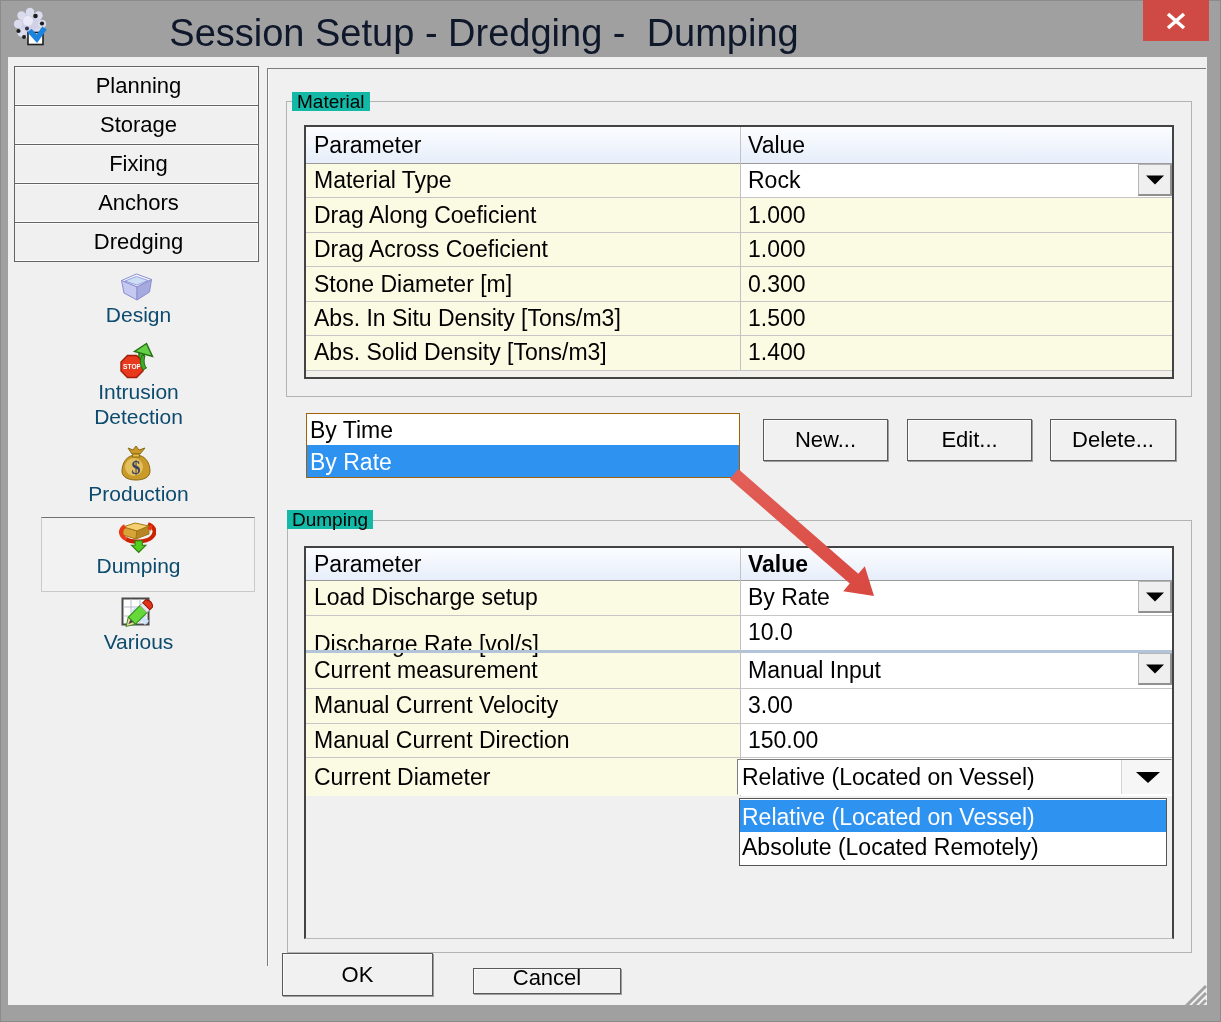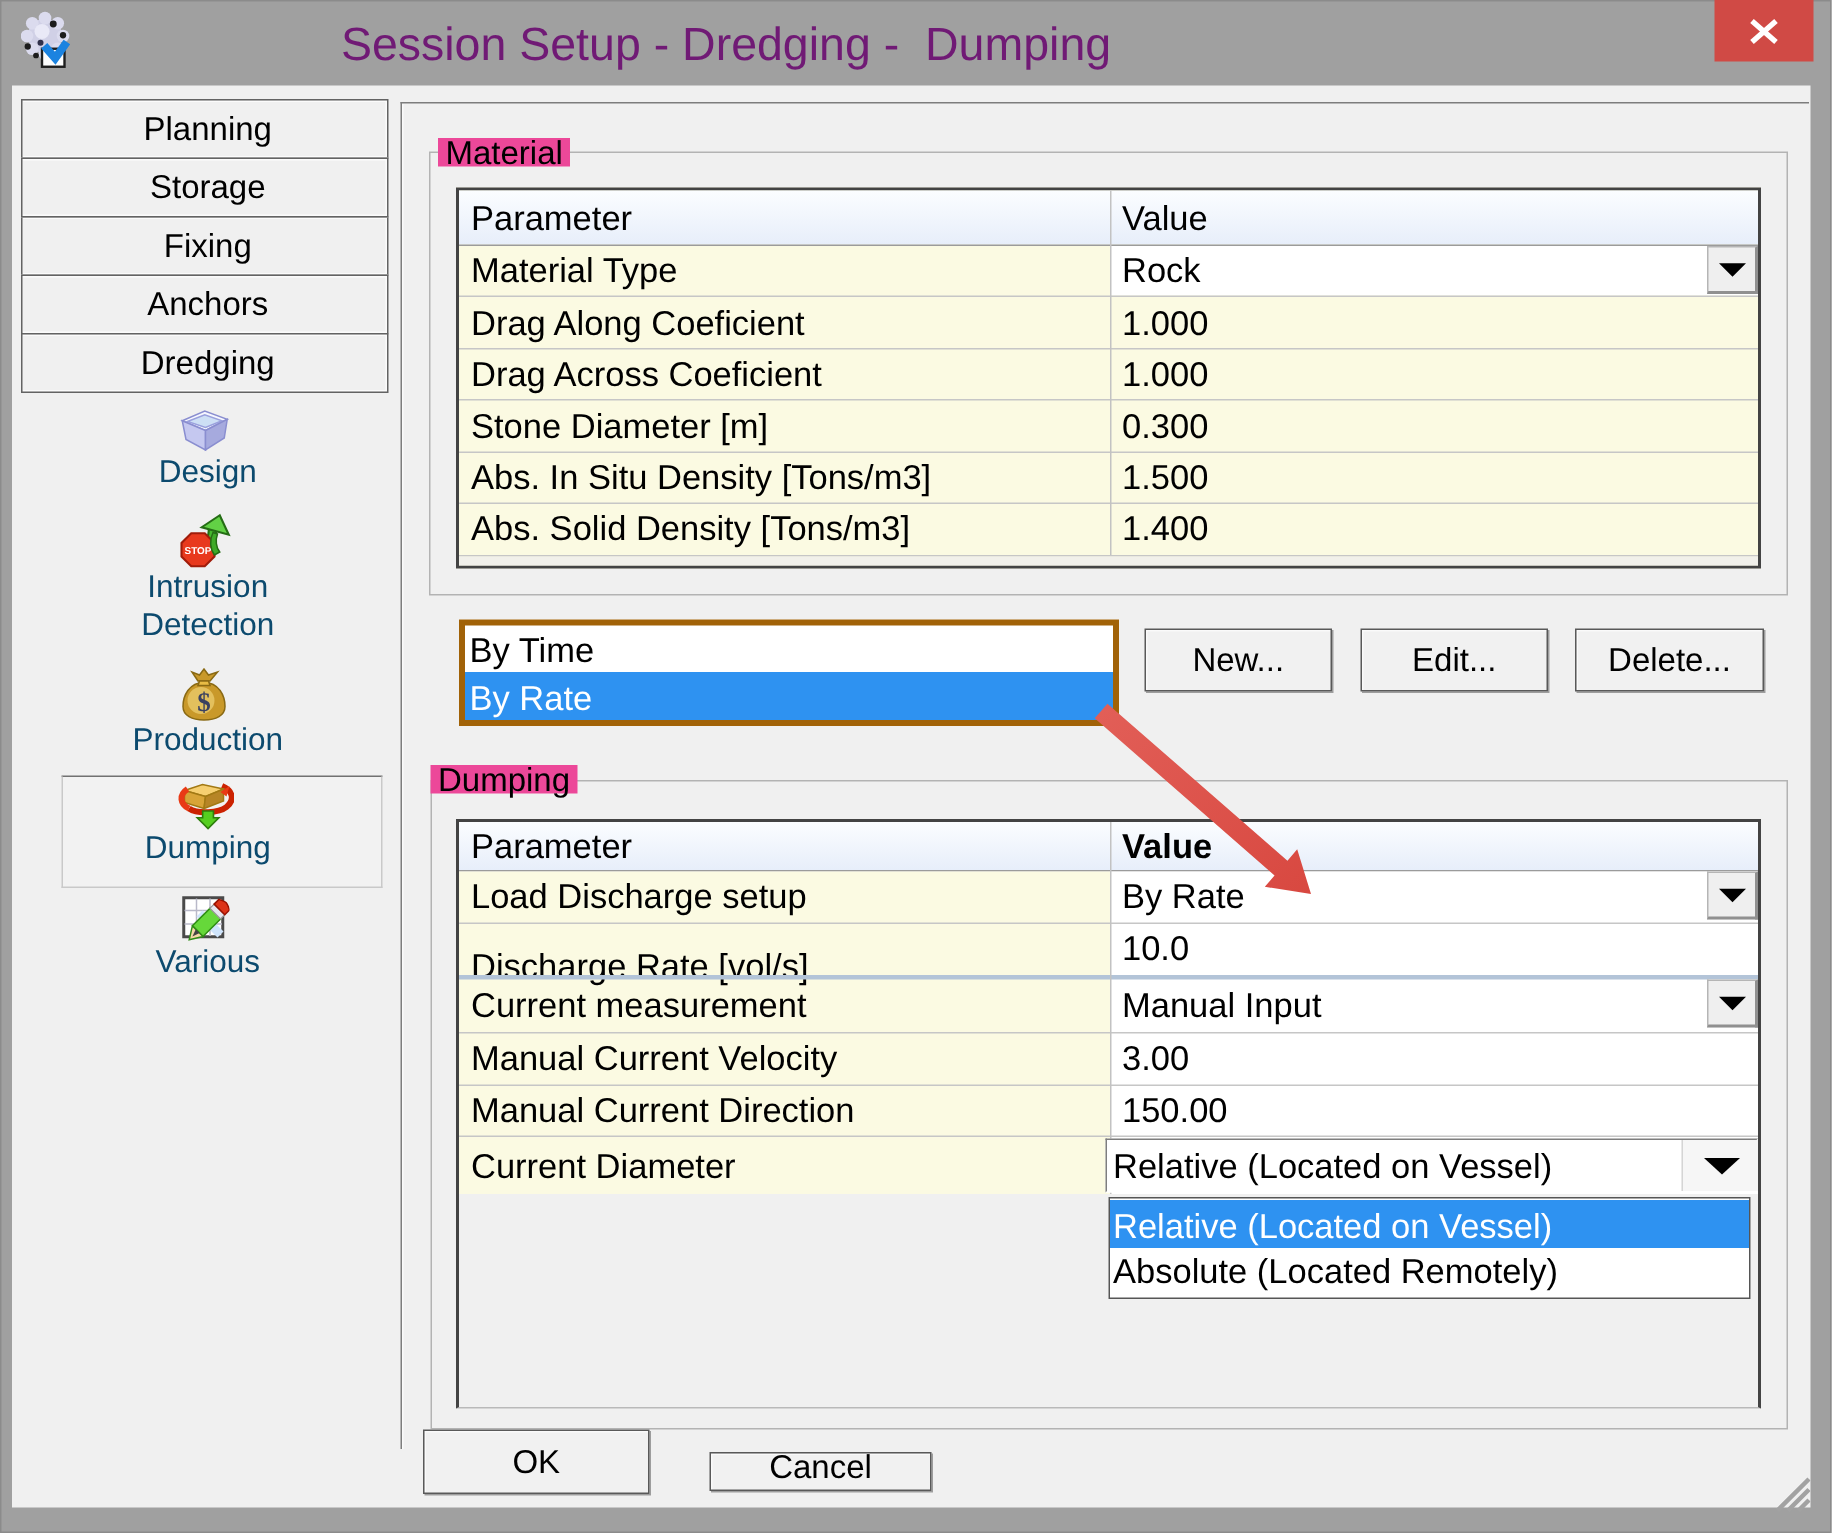--- a/index.html
+++ b/index.html
@@ -1,29 +1,29 @@
 <!DOCTYPE html>
 <html><head><meta charset="utf-8">
 <style>
 html,body{margin:0;padding:0;}
 body{width:1221px;height:1022px;overflow:hidden;font-family:"Liberation Sans",sans-serif;}
 #win{position:absolute;left:0;top:0;width:1221px;height:1022px;background:#a0a0a0;}
 #win:before{content:"";position:absolute;left:0;top:0;right:0;bottom:0;border:1px solid #8b8b8b;pointer-events:none;}
 .abs{position:absolute;}
-#title{position:absolute;left:0;top:12px;width:968px;text-align:center;font-size:31px;color:#701a75;letter-spacing:0px;}
+#title{position:absolute;left:0;top:12px;width:968px;text-align:center;font-size:38px;color:#0f172a;letter-spacing:0px;}
 #closebtn{position:absolute;left:1143px;top:0;width:66px;height:41px;background:#d04a45;}
 #client{position:absolute;left:8px;top:57px;width:1199px;height:948px;background:#f0f0f0;}
 
 .sbtn{position:absolute;left:14px;width:243px;height:38px;border:1px solid #636363;background:#f0f0f0;color:#000;font-size:22px;text-align:center;text-indent:4px;line-height:38px;box-shadow:inset 0 1px 0 #fbfbfb, inset -1px -1px 0 #fbfbfb;}
 .slbl{position:absolute;width:245px;left:16px;text-align:center;font-size:21px;color:#0c4a6e;line-height:25px;}
 #selbox{position:absolute;left:41px;top:517px;width:212px;height:73px;background:#f2f2f2;border:1px solid #c9c9c9;border-top:1px solid #717171;}
 
 #panel{position:absolute;left:267px;top:68px;width:938px;height:897px;background:#f0f0f0;border-top:1px solid #7d7d7d;border-left:1px solid #7d7d7d;box-shadow:1px 0 0 #fafafa inset;}
 .grp{position:absolute;border:1px solid #b3b3b3;background:#f0f0f0;}
-.grplbl{position:absolute;font-size:22px;color:#000;background:#ec4899;padding:0 5px;line-height:19px;}
+.grplbl{position:absolute;font-size:19px;color:#000;background:#14b8a6;padding:0 5px;line-height:19px;}
 
 .tblhead{position:absolute;background:linear-gradient(#fbfdff,#e7eefa);}
 .celltext{position:absolute;font-size:23px;color:#000;white-space:pre;}
 .vline{position:absolute;width:1px;background:#c2c2c2;}
 .hline{position:absolute;height:1px;background:#c6c6c6;}
 .dropbtn{position:absolute;width:31px;background:#efefef;border:1px solid #b5b5b5;border-right:2px solid #909090;border-bottom:2px solid #909090;}
 .dropbtn svg{position:absolute;left:50%;top:50%;transform:translate(-50%,-50%);}
 .pushbtn{position:absolute;background:#f1f1f1;border:1px solid #595959;box-shadow:1px 1px 0 #9d9d9d, inset 1px 1px 0 #fafafa;font-size:22px;color:#000;text-align:center;}
 </style></head>
 <body>
@@ -147,21 +147,21 @@
     <div class="celltext" style="left:8px;top:178px;">Abs. In Situ Density [Tons/m3]</div>
     <div class="celltext" style="left:442px;top:178px;">1.500</div>
     <div class="hline" style="left:0;top:208px;width:866px;"></div>
     <div class="celltext" style="left:8px;top:212px;">Abs. Solid Density [Tons/m3]</div>
     <div class="celltext" style="left:442px;top:212px;">1.400</div>
     <div class="hline" style="left:0;top:242.5px;width:866px;"></div>
     <div class="abs" style="left:0;top:243.5px;width:866px;height:6.5px;background:#f1f0ea;"></div>
     <div class="vline" style="left:434px;top:0;height:243px;"></div>
   </div>
 
-  <div class="abs" style="left:306px;top:413px;width:432px;height:63px;border:4px solid #a16207;background:#fff;text-align:center;">
+  <div class="abs" style="left:306px;top:413px;width:432px;height:63px;border:1px solid #a16207;background:#fff;text-align:center;">
     <div class="celltext" style="left:3px;top:3px;">By Time</div>
     <div class="abs" style="left:0;top:31px;width:432px;height:32px;background:#2e92f1;"></div>
     <div class="celltext" style="left:3px;top:35px;color:#fff;">By Rate</div>
   </div>
   <div class="pushbtn" style="left:763px;top:419px;width:123px;height:40px;line-height:40px;">New...</div>
   <div class="pushbtn" style="left:907px;top:419px;width:123px;height:40px;line-height:40px;">Edit...</div>
   <div class="pushbtn" style="left:1050px;top:419px;width:124px;height:40px;line-height:40px;">Delete...</div>
 
   <div class="grp" style="left:287px;top:520px;width:903px;height:431px;"></div>
   <div class="grplbl" style="left:287px;top:510px;">Dumping</div>

